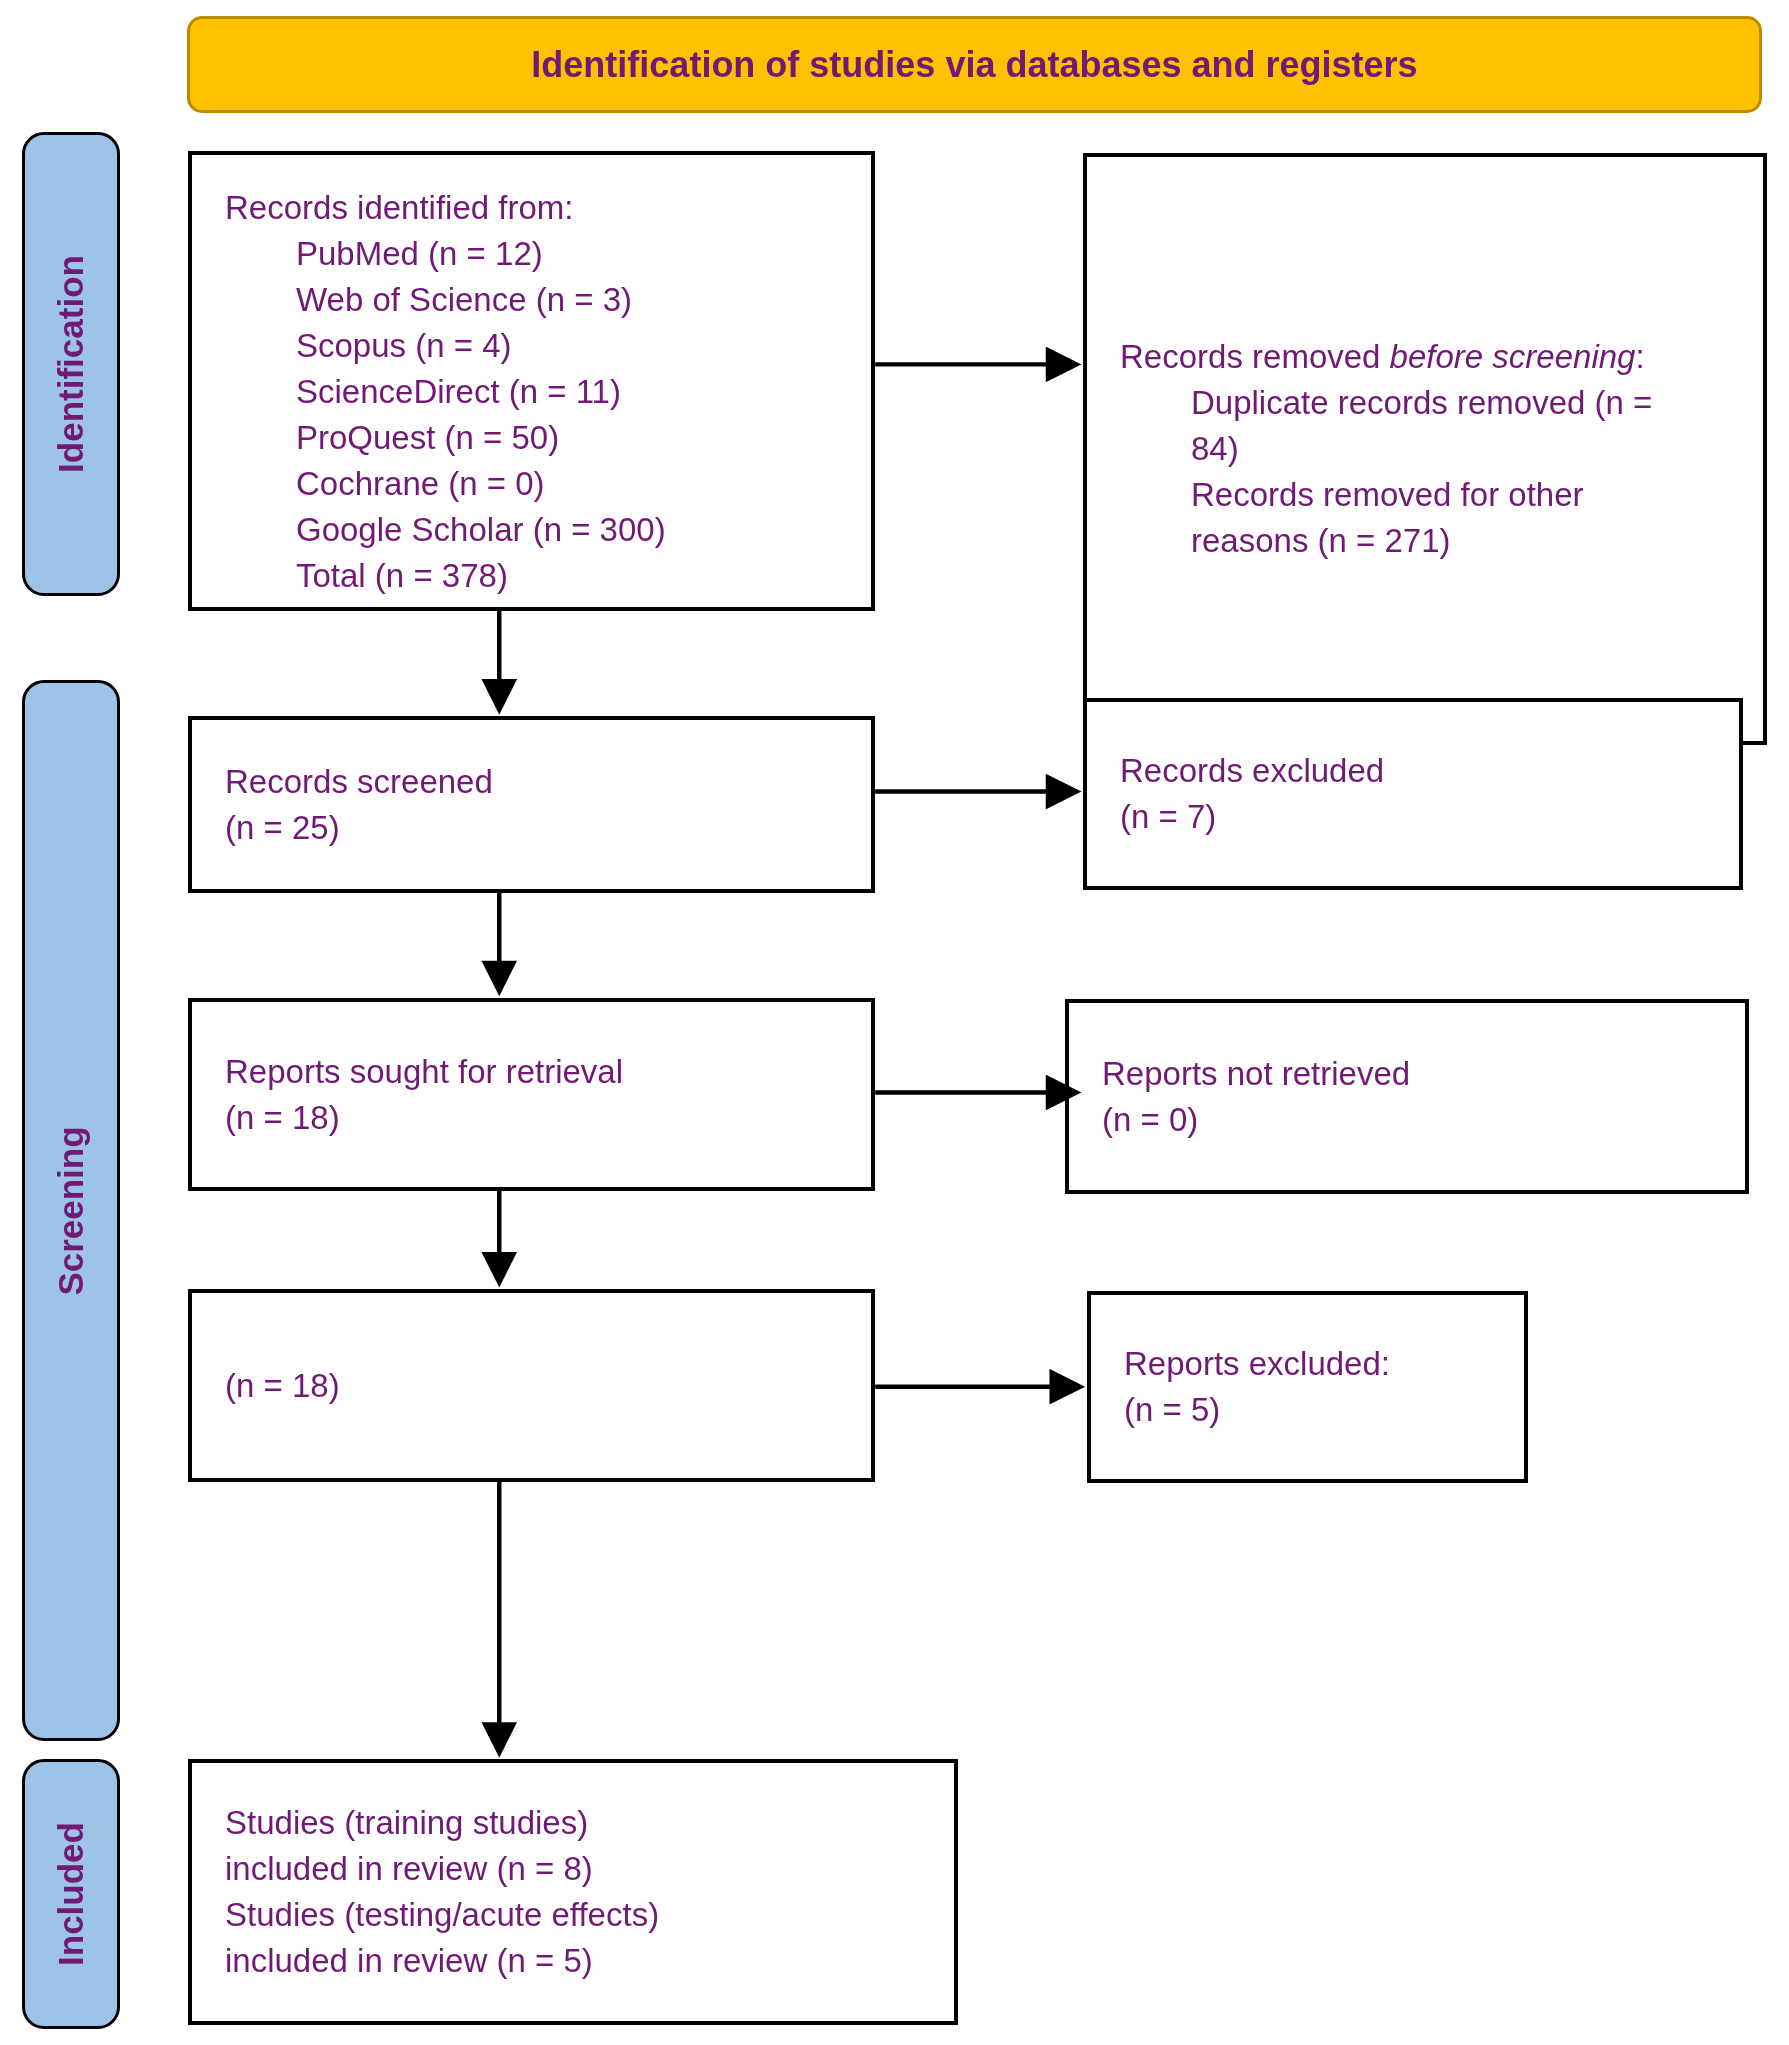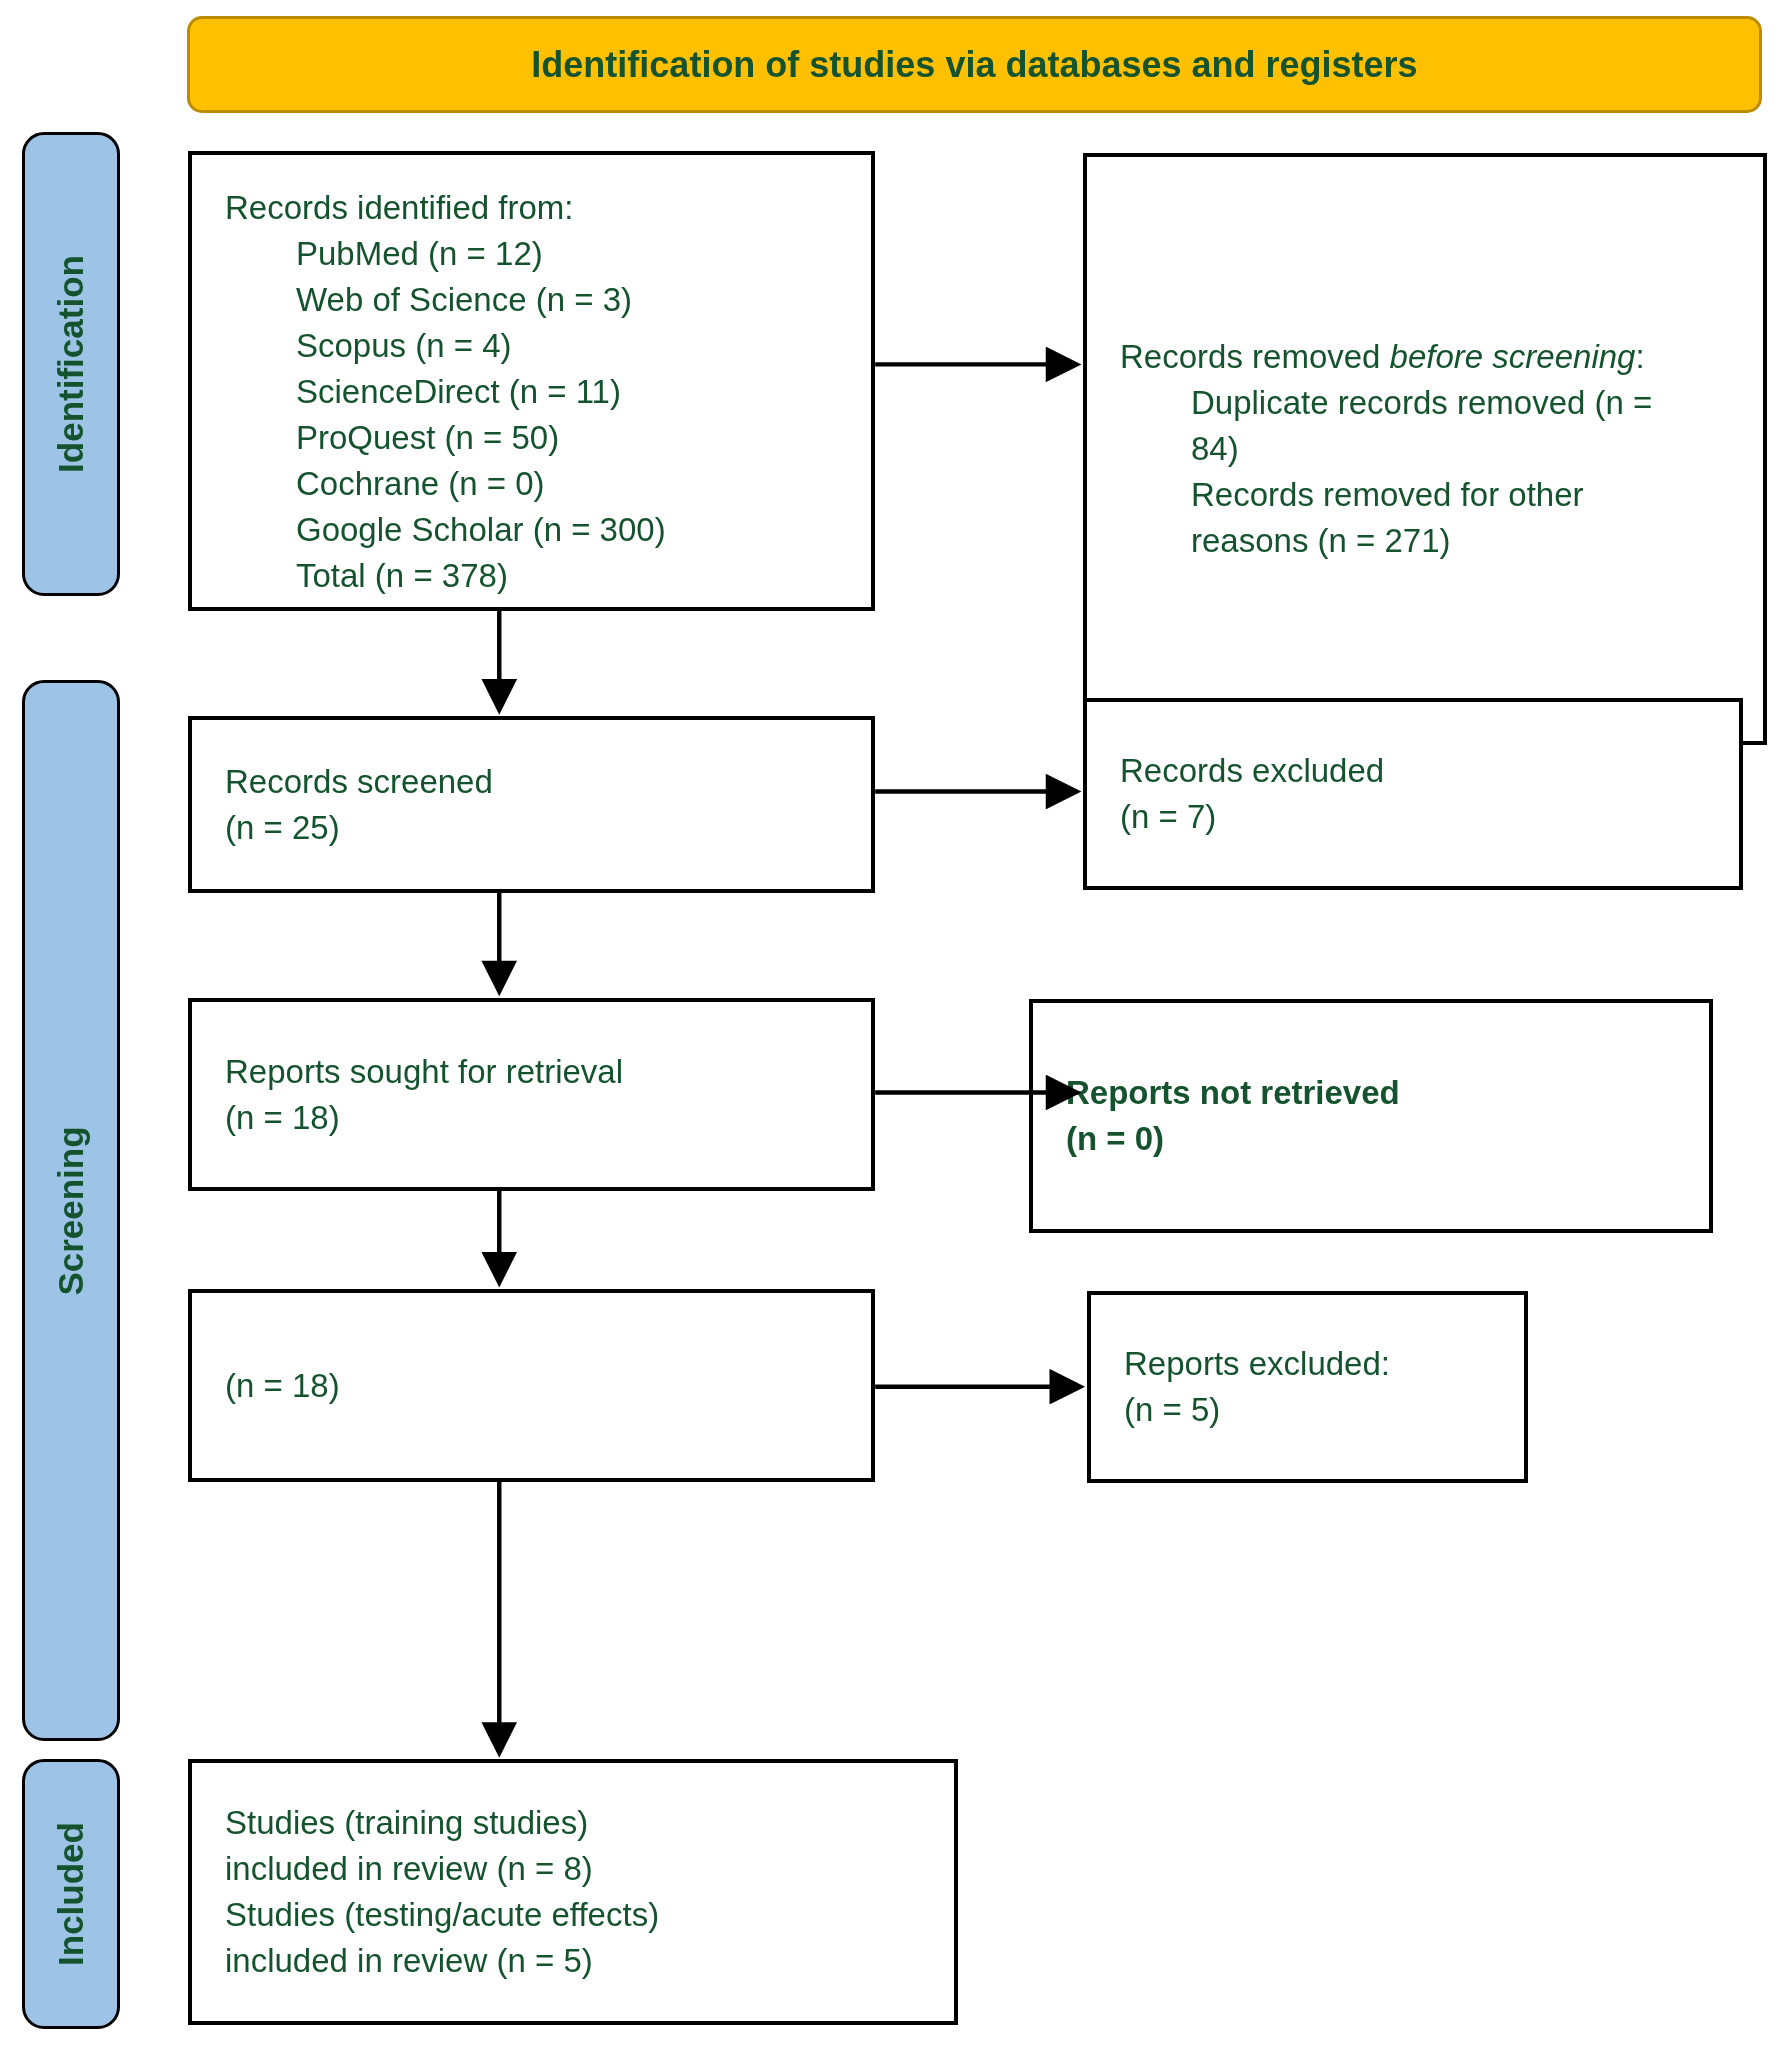--- a/index.html
+++ b/index.html
@@ -1,18 +1,18 @@
 <!DOCTYPE html>
 <html style="font-size:12px"><head>
 <meta charset="utf-8">
 <style>
   html,body { margin:0; padding:0; background:#ffffff; }
   #canvas {
     position:relative; width:1789px; height:2046px; background:#ffffff;
-    font-family:"Liberation Sans", sans-serif; color:#14532d;
+    font-family:"Liberation Sans", sans-serif; color:#701a75;
   }
 
   
   .banner {
     position:absolute; left:187px; top:16.3px; width:1575px; height:97px;
     background:#FFC000; border:3px solid #BC8C00; border-radius:15px;
     box-sizing:border-box; display:flex; align-items:center; justify-content:center;
     font-size:36px; font-weight:bold;
   }
 
@@ -39,21 +39,21 @@
   }
   .box.top-align { justify-content:flex-start; padding-top:30px; }
   .indent { padding-left:71px; }
   .wrap-narrow { padding-right:78px; }
 
   .box-identified      { left:188px;  top:151px;  width:687px; height:460px; }
   .box-removed         { left:1083px; top:153px;  width:684px; height:592px; }
   .box-screened        { left:188px;  top:716px;  width:687px; height:177px; }
   .box-records-excluded{ left:1083px; top:698px;  width:660px; height:192px; }
   .box-sought          { left:188px;  top:998px; width:687px; height:193px; }
-  .box-not-retrieved   { left:1029px; top:999px; width:684px; height:234px;font-weight:bold; }
+  .box-not-retrieved   { left:1065px; top:999px; width:684px; height:195px; }
   .box-assessed        { left:188px;  top:1289px; width:687px; height:193px; }
   .box-reports-excluded{ left:1087px; top:1291px; width:441px; height:192px; }
   .box-included        { left:188px;  top:1759px; width:770px; height:266px; }
 
   .arrows { position:absolute; left:0; top:0; pointer-events:none; }
 </style>
 </head>
 <body>
 
 <div id="canvas">

